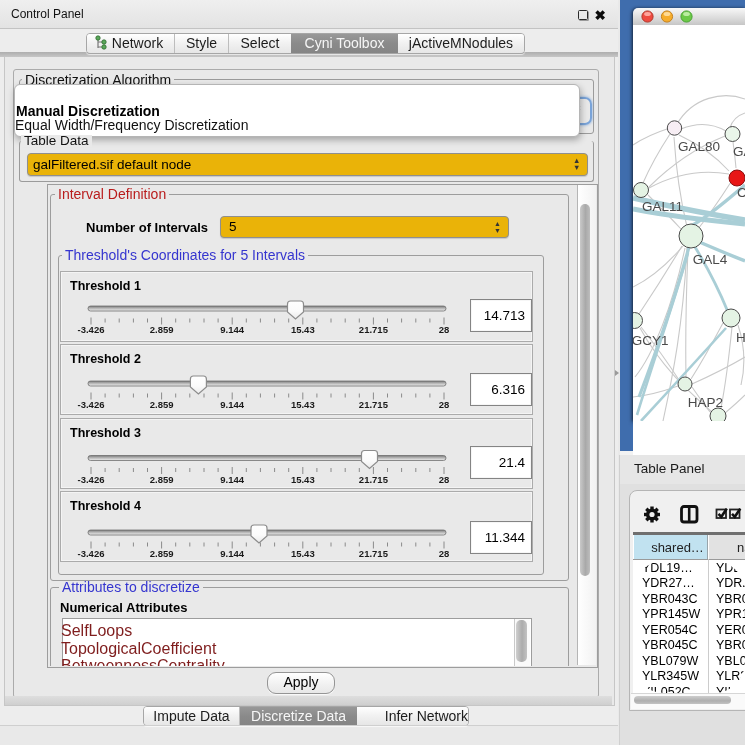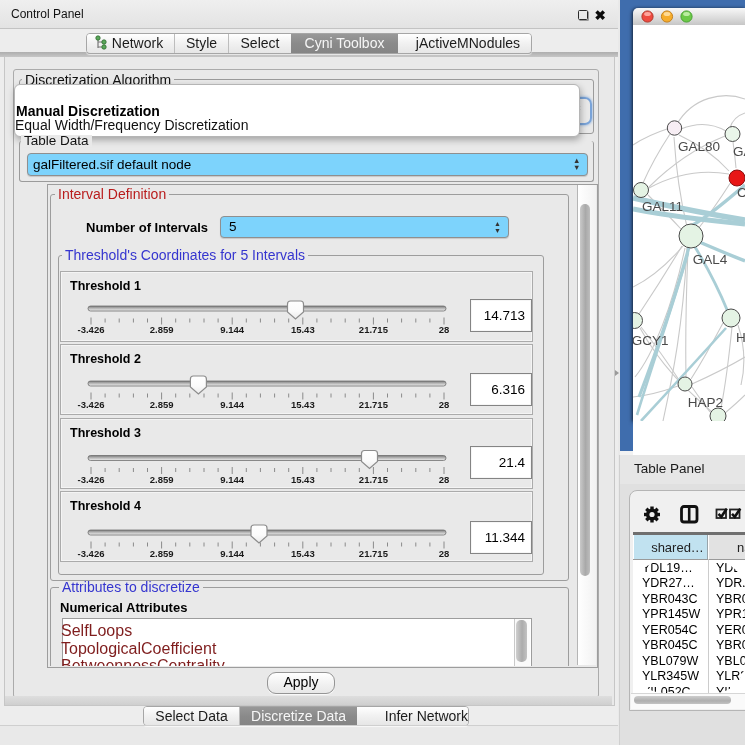--- a/index.html
+++ b/index.html
@@ -1,20 +1,20 @@
 <!DOCTYPE html>
 <html><head><meta charset="utf-8">
 <style>
 html,body{margin:0;padding:0;}
 #stage{position:relative;width:745px;height:745px;background:#e9e9e9;
   font-family:"Liberation Sans",sans-serif;overflow:hidden;
   -webkit-font-smoothing:antialiased;}
 .abs{position:absolute;}
 .grouplab{position:absolute;font-size:14px;background:#e9e9e9;padding:0 3px;line-height:12px;text-align:right;}
-.combo{position:absolute;background:#7dd3fc;border:1px solid #8f8f8f;border-radius:4px;
+.combo{position:absolute;background:#eab308;border:1px solid #8f8f8f;border-radius:4px;
   box-shadow:0 1px 1px rgba(0,0,0,.15);font-size:13.5px;color:#000;}
 .combo .arr{position:absolute;right:6px;width:8px;color:#333;}
 .vbox{position:absolute;background:#fff;border:1px solid #848484;
   box-shadow:inset 0 0 0 1px #f6f6f6;font-size:13.5px;color:#000;text-align:right;}
 .tpanel{position:absolute;left:60px;width:471px;height:69px;background:#e9e9e9;
   border:1px solid #ababab;box-shadow:inset 0 0 0 1px #f4f4f4;}
 .tseg{display:inline-block;height:19px;line-height:19px;vertical-align:top;
   background:linear-gradient(#ffffff,#f2f2f2 45%,#e6e6e6);color:#1c1c1c;text-align:center;}
 .tseg.sel{background:linear-gradient(#989898,#8a8a8a 50%,#858585);color:#f6f6f6;}
 </style></head>
@@ -26,21 +26,21 @@
 <div class="abs" style="left:0;top:0;width:618px;height:28px;background:linear-gradient(#efefef,#e3e3e3);border-bottom:1px solid #c3c3c3;"></div>
 <div class="abs" style="left:11px;top:7px;font-size:12px;color:#111;">Control Panel</div>
 <div class="abs" style="left:577.5px;top:10px;width:8px;height:8px;border:1.7px solid #2a2a2a;border-radius:1.5px;box-shadow:1px 1px 0 #9a9a9a;"></div>
 <div class="abs" style="left:594.5px;top:7px;font-size:13.5px;font-weight:bold;color:#0a0a0a;">✖</div>
 
 <div class="abs" style="left:4px;top:57px;width:609px;height:648px;background:#e9e9e9;border:1px solid #c6c6c6;border-top:none;"></div>
 
 <div class="abs" style="left:0;top:52px;width:618px;height:5px;background:linear-gradient(#aeaeae,#c6c6c6);"></div>
 
 <div class="abs" style="left:86px;top:33px;height:19px;border:1px solid #a6a6a6;border-radius:4px;overflow:hidden;font-size:14px;box-shadow:0 1px 1px rgba(255,255,255,.7);">
-  <div class="tseg" style="width:87px;border-right:1px solid #bdbdbd;"><span style="display:inline-block;width:14px;"></span>Network</div><div class="tseg" style="width:53px;border-right:1px solid #bdbdbd;">Style</div><div class="tseg" style="width:62px;">Select</div><div class="tseg sel" style="width:107px;">Cyni Toolbox</div><div class="tseg" style="width:126px;padding-left:7px;">jActiveMNodules</div>
+  <div class="tseg" style="width:87px;border-right:1px solid #bdbdbd;"><span style="display:inline-block;width:14px;"></span>Network</div><div class="tseg" style="width:53px;border-right:1px solid #bdbdbd;">Style</div><div class="tseg" style="width:62px;">Select</div><div class="tseg sel" style="width:107px;">Cyni Toolbox</div><div class="tseg" style="width:126px;">jActiveMNodules</div>
 </div>
 
 <svg class="abs" style="left:95px;top:35px;" width="14" height="16" viewBox="0 0 14 16">
   <path d="M3 3 V13 M3 7 H8 M3 12 H8" stroke="#777" stroke-width="1.2" fill="none"></path>
   <circle cx="3" cy="3" r="2.2" fill="#5aa75a" stroke="#2e6b2e" stroke-width=".8"></circle>
   <circle cx="9" cy="7" r="2.2" fill="#5aa75a" stroke="#2e6b2e" stroke-width=".8"></circle>
   <circle cx="9" cy="12" r="2.2" fill="#5aa75a" stroke="#2e6b2e" stroke-width=".8"></circle>
 </svg>
 
 <div class="abs" style="left:13px;top:69px;width:584px;height:627px;background:#e9e9e9;border:1px solid #ababab;border-radius:3px;"></div>
@@ -188,21 +188,21 @@
   <div class="abs" style="left:466px;top:39px;width:15px;height:58px;background:#fafafa;border-left:1px solid #c9c9c9;"></div>
   <div class="abs" style="left:468px;top:40px;width:11px;height:42px;background:linear-gradient(90deg,#cfcfcf,#ababab 55%,#c2c2c2);border-radius:5px;"></div>
 </div>
 <div class="grouplab" style="left:59px;top:581px;color:#3535cf;">Attributes to discretize</div>
 
 <div class="abs" style="left:267px;top:672px;width:66px;height:20px;background:linear-gradient(#ffffff,#f0f0f0 60%,#e8e8e8);border:1px solid #959595;border-radius:9px;text-align:center;font-size:14px;line-height:19px;color:#000;box-shadow:0 1px 1px rgba(255,255,255,.8);">Apply</div>
 
 <div class="abs" style="left:5px;top:696px;width:607px;height:9px;background:linear-gradient(#dedede,#cfcfcf);"></div>
 
 <div class="abs" style="left:143px;top:706px;height:18px;border:1px solid #a6a6a6;border-radius:4px;overflow:hidden;font-size:14px;box-shadow:0 1px 1px rgba(255,255,255,.7);">
-  <div class="tseg" style="width:95px;height:18px;line-height:18px;border-right:1px solid #bdbdbd;">Select Data</div><div class="tseg sel" style="width:117px;height:18px;line-height:18px;">Discretize Data</div><div class="tseg" style="width:111px;height:18px;line-height:18px;text-align:right;">Infer Network</div>
+  <div class="tseg" style="width:95px;height:18px;line-height:18px;border-right:1px solid #bdbdbd;">Impute Data</div><div class="tseg sel" style="width:117px;height:18px;line-height:18px;">Discretize Data</div><div class="tseg" style="width:111px;height:18px;line-height:18px;text-align:right;">Infer Network</div>
 </div>
 
 <div class="abs" style="left:0;top:725px;width:618px;height:1px;background:#cfcfcf;"></div>
 
 <div class="abs" style="left:615px;top:370px;width:0;height:0;border-left:4px solid #9a9a9a;border-top:3px solid transparent;border-bottom:3px solid transparent;"></div>
 
 <div class="abs" style="left:620px;top:0;width:125px;height:450.5px;background:#3f6dad;"></div>
 <div class="abs" style="left:620px;top:450.5px;width:125px;height:4px;background:#f2f2f2;"></div>
 
 <div class="abs" style="left:633px;top:8px;width:112px;height:413px;border-radius:5px 0 0 0;box-shadow:-1px 0 3px rgba(0,0,0,.45),0 2px 5px rgba(0,0,0,.45);"></div>

